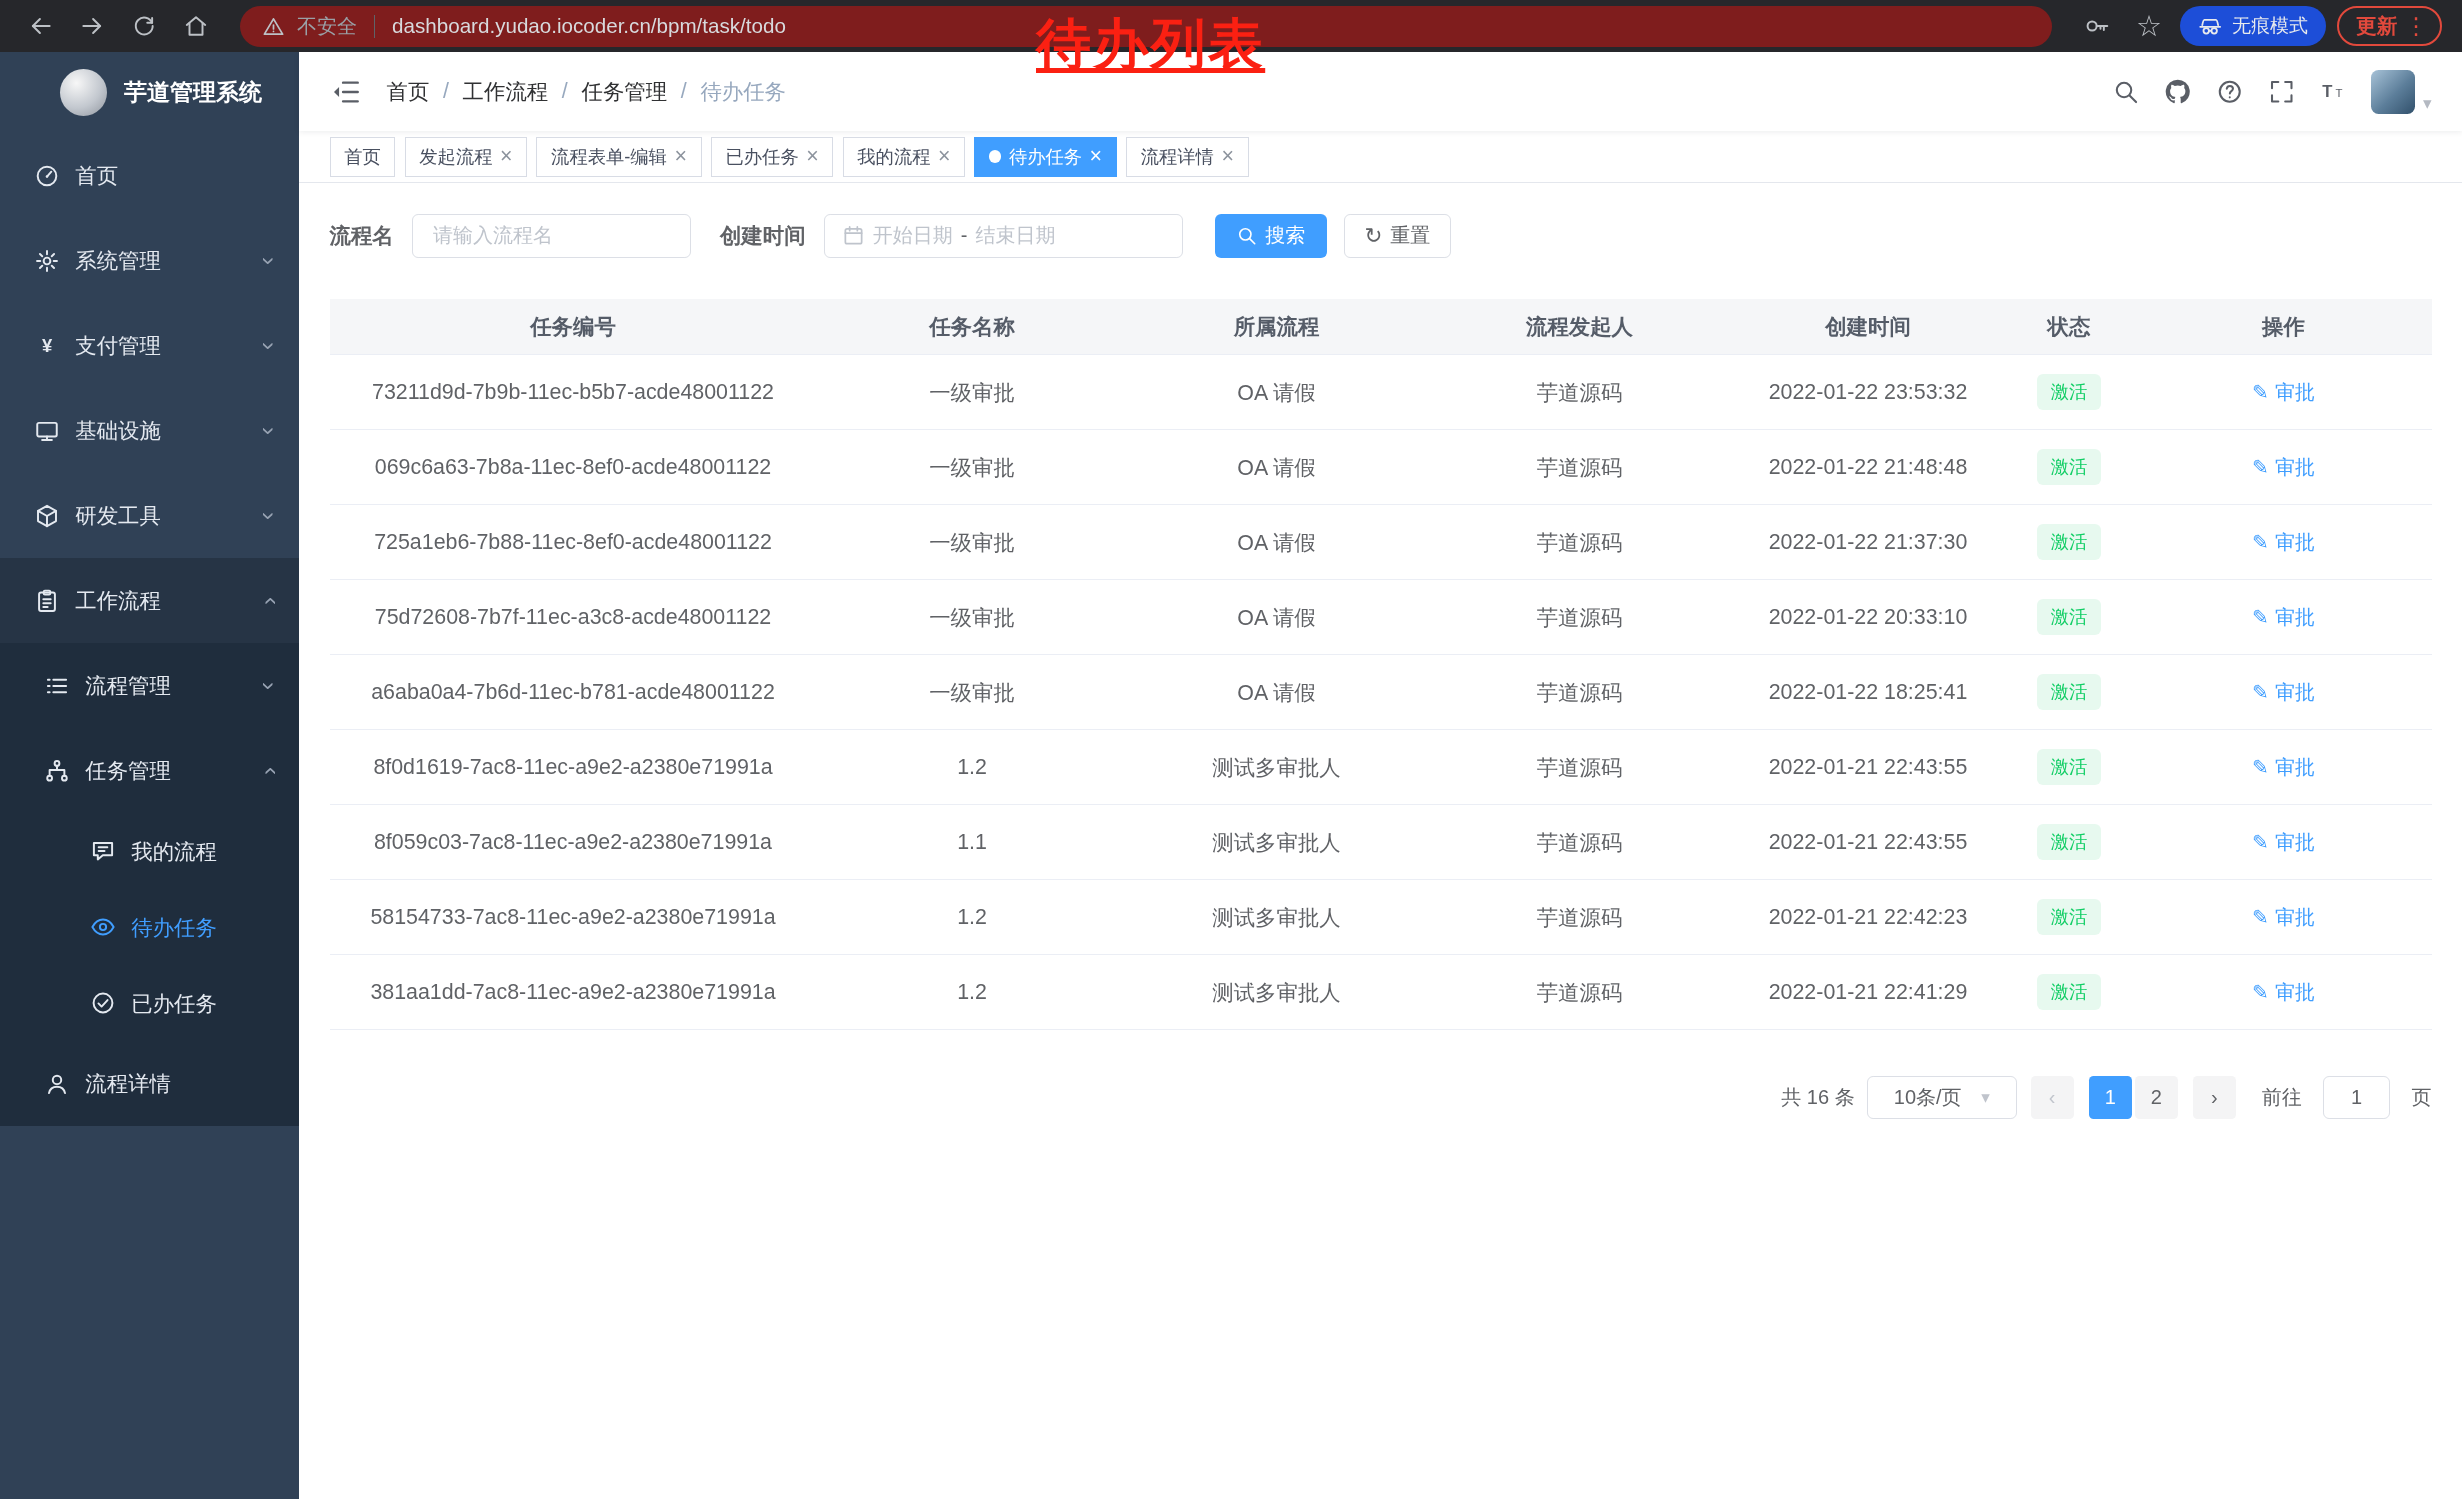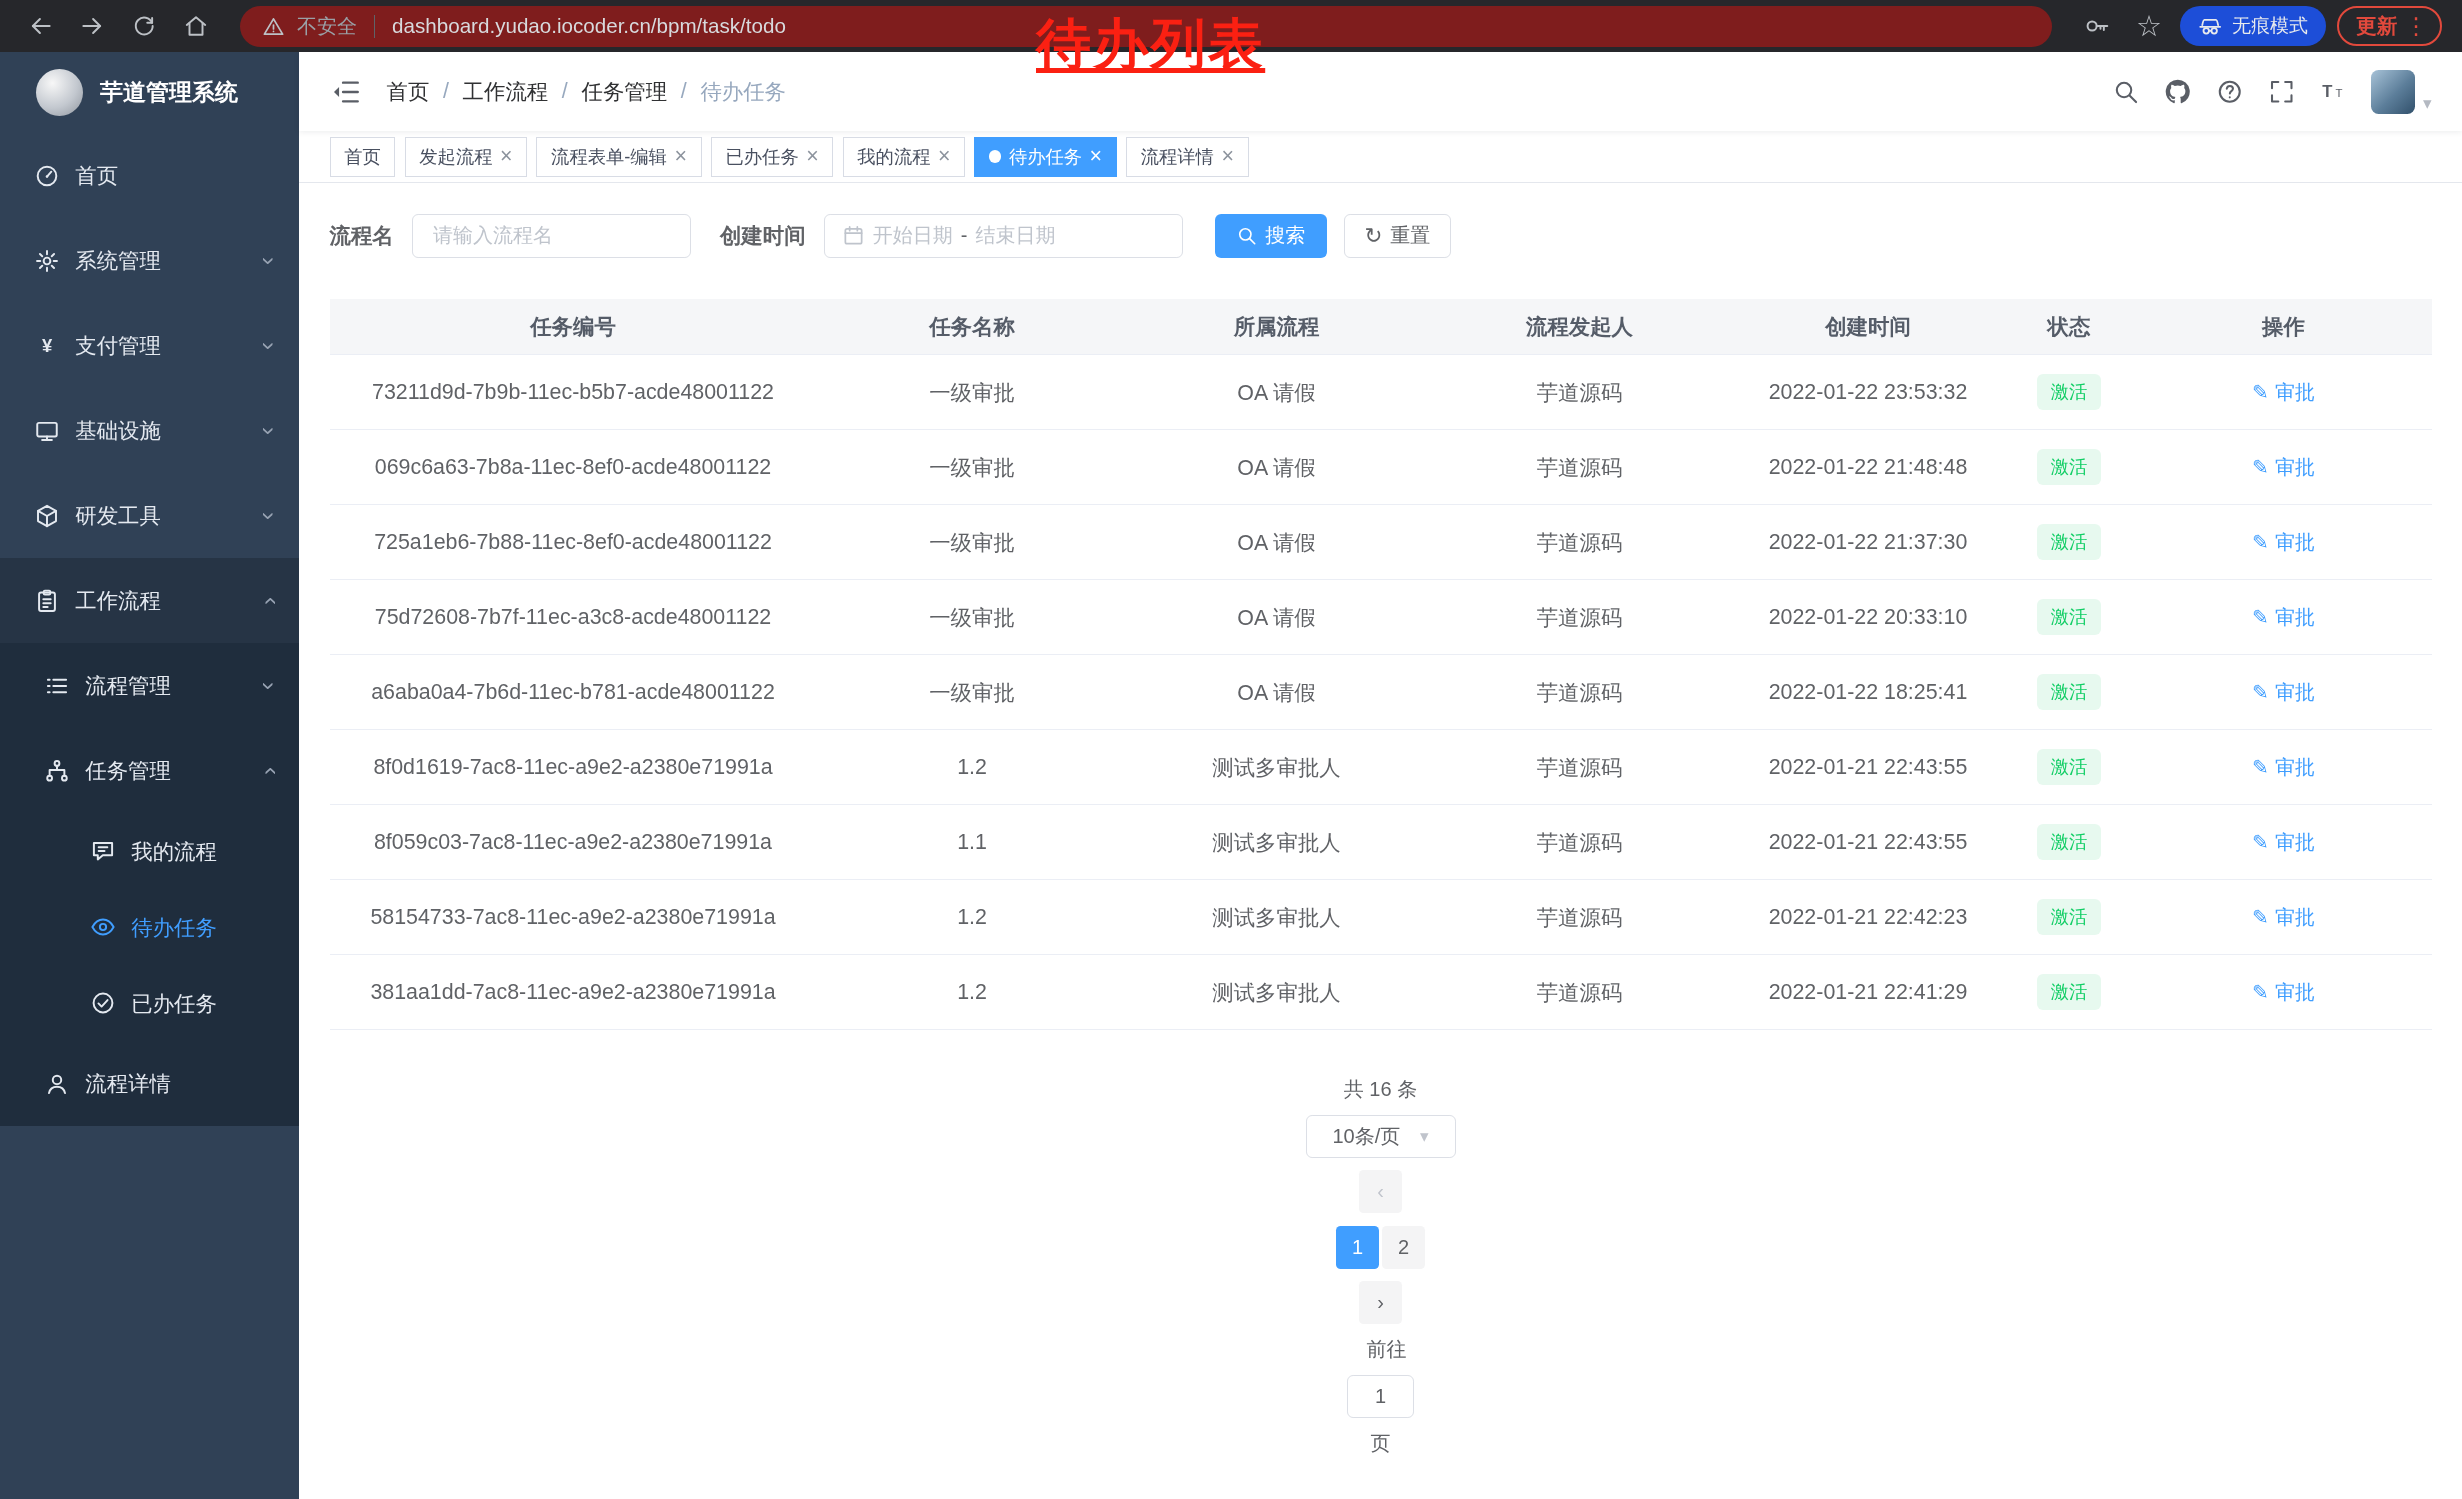--- a/index.html
+++ b/index.html
@@ -23,21 +23,21 @@
   .update-pill .dots { font-size:23px; font-weight:normal; }
 
   
   .annotation { position:absolute; top:7.6px; left:1036px; z-index:50; font-size:55px; font-weight:700; color:#fb2012; letter-spacing:2.3px; text-decoration:underline; text-decoration-thickness:4.6px; text-underline-offset:4.6px; pointer-events:none; }
 
   
   .app { position:absolute; top:52px; left:0; right:0; bottom:0; display:flex; }
 
   
   .sidebar { width:299px; flex:0 0 299px; background:#304156; color:#e4e9f0; overflow:hidden; }
-  .logo-row { height:81px; display:flex; align-items:center; padding-left:36px; gap:17px; }
+  .logo-row { height:81px; display:flex; align-items:center; padding-left:36px; gap:17px;margin-left:24px; }
   .logo-avatar { width:47px; height:47px; border-radius:50%; background:radial-gradient(circle at 35% 30%, #f7f7f7, #c3c8cf 55%, #8d939c); flex:0 0 auto; }
   .logo-title { font-size:23px; font-weight:700; color:#fff; white-space:nowrap; }
   .m-row { display:flex; align-items:center; position:relative; font-size:21.4px; cursor:pointer; white-space:nowrap; }
   .m-row.l0 { height:85px; padding-left:34px; }
   .m-row.l1 { height:85px; padding-left:44px; }
   .m-row.l2 { height:76px; padding-left:90px; }
   .m-row.open-title { background:#263445; }
   .sub { background:#1f2d3d; }
   .m-icon { margin-right:15.3px; display:flex; flex:0 0 auto; }
   .m-icon svg { width:26px; height:26px; }
@@ -84,21 +84,21 @@
   .btn-search svg { width:21.4px; height:21.4px; }
   .btn-reset { margin-left:17px; padding:0 20px; background:#fff; border:1.5px solid #dcdfe6; color:#606266; }
   .btn-reset .rfr { font-size:21.4px; }
 
   table { width:100%; border-collapse:collapse; table-layout:fixed; font-size:21.4px; color:#606266; }
   thead th { height:56px; background:#f5f6f8; color:#555c68; font-weight:600; text-align:center; border-bottom:1.5px solid #ebeef5; }
   tbody td { height:75px; text-align:center; border-bottom:1.5px solid #ebeef5; white-space:nowrap; overflow:hidden; text-overflow:ellipsis; padding:0 6.1px; }
   .status-badge { display:inline-block; padding:6.1px 13.7px; background:#e7f9ef; color:#13ce66; border-radius:6.1px; font-size:18.3px; line-height:1.3; }
   .approve-link { color:#409eff; font-size:20px; cursor:pointer; display:inline-flex; align-items:center; gap:6.1px; text-decoration:none; }
 
-  .pagination { display:flex; align-items:center; justify-content:flex-end; gap:12.2px; margin-top:46px; font-size:20px; color:#606266;flex-direction:column; }
+  .pagination { display:flex; align-items:center; justify-content:flex-end; gap:12.2px; margin-top:46px; font-size:20px; color:#606266; }
   .page-size { width:150px; height:43px; border:1.5px solid #dcdfe6; border-radius:6.1px; display:flex; align-items:center; justify-content:space-between; padding:0 26px; color:#606266; cursor:pointer; }
   .page-size .caret { color:#c0c4cc; font-size:17px; }
   .pg-btn { min-width:43px; height:43px; background:#f4f4f5; border-radius:4.6px; display:inline-flex; align-items:center; justify-content:center; font-size:20px; color:#606266; cursor:pointer; margin:0 1.5px; }
   .pg-btn.prev { color:#c0c4cc; }
   .pg-btn.active { background:#409eff; color:#fff; }
   .pages { display:inline-flex; }
   .goto-label { margin-left:12.2px; }
   .goto-input { width:67px; height:43px; border:1.5px solid #dcdfe6; border-radius:6.1px; text-align:center; font-size:20px; color:#606266; outline:none; margin:0 9.2px; font-family:inherit; }
 </style>
 </head>

